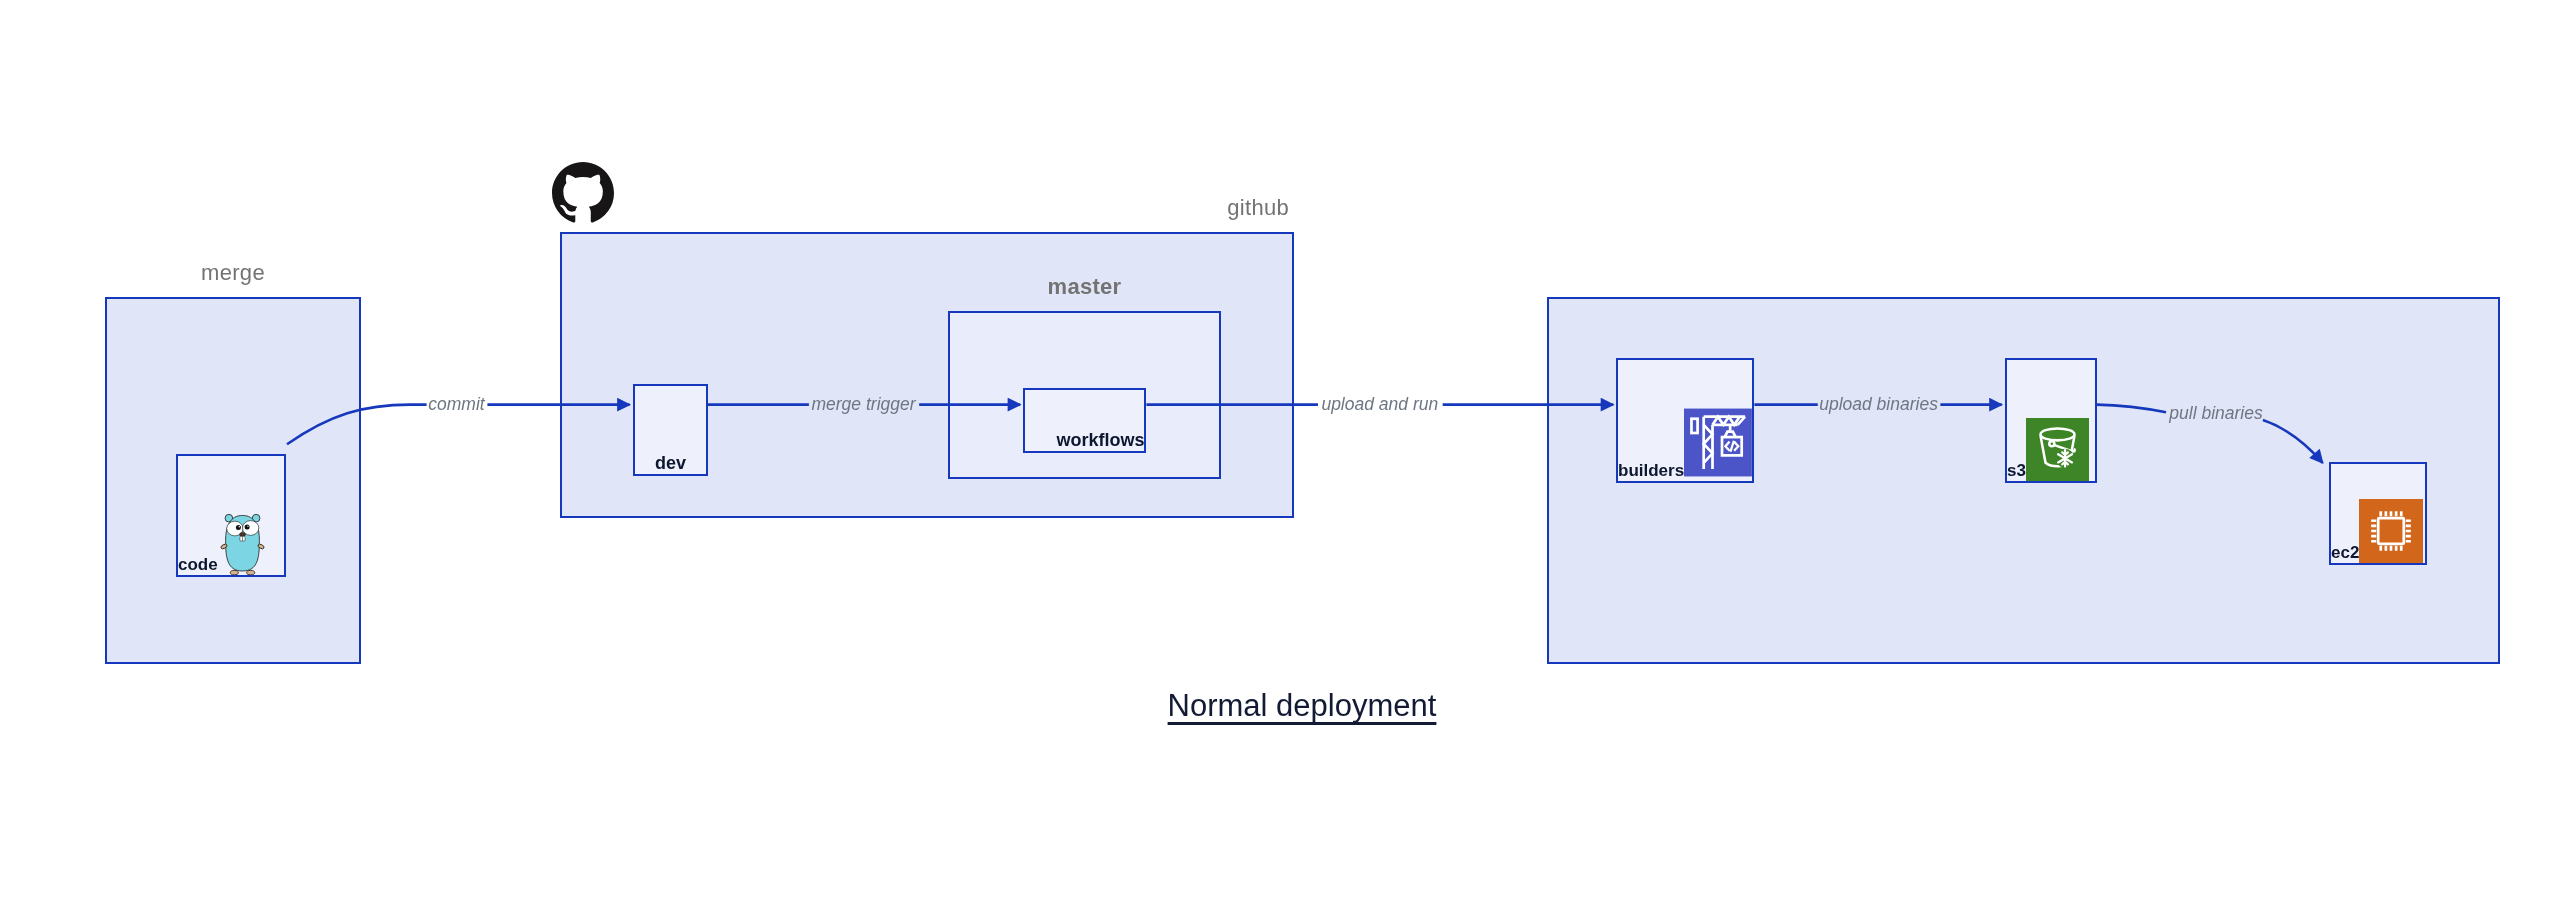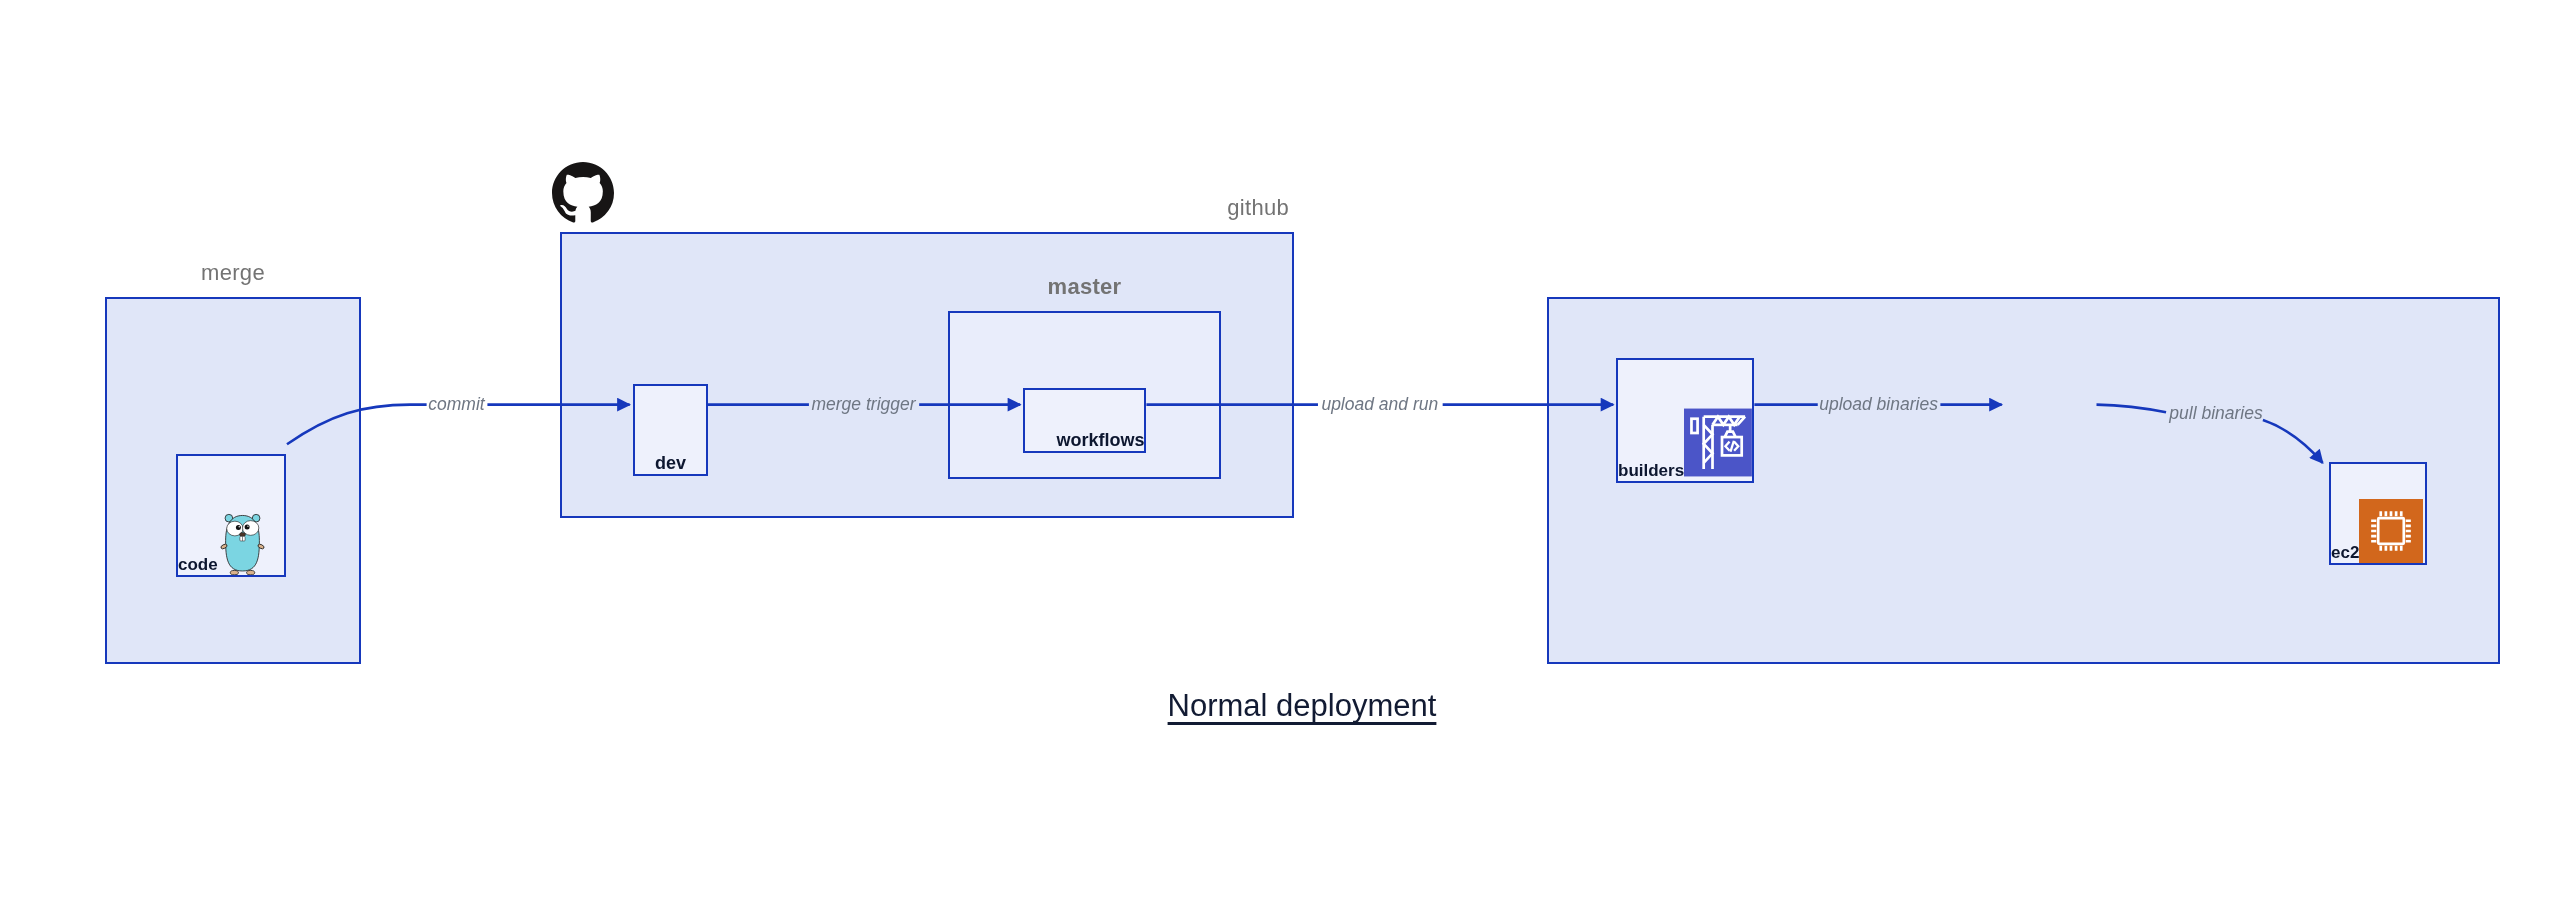--- a/index.html
+++ b/index.html
@@ -114,20 +114,40 @@
         <rect x="56" y="42" width="29" height="27"></rect>
       </g>
       <g stroke="#ffffff" stroke-width="3.4" fill="none" stroke-linecap="square">
         <path d="M66 50 L61 55.5 L66 61"></path>
         <path d="M69 62 L73 49"></path>
         <path d="M75 50 L80 55.5 L75 61"></path>
       </g>
     </svg>
   </div>
 
+  <div class="node n-s3">
+    <div class="node-label">s3</div>
+    <svg class="icon-tile" width="63" height="63" viewBox="0 0 100 100">
+      <rect x="0" y="0" width="100" height="100" fill="#3e8527"></rect>
+      <g stroke="#ffffff" stroke-width="4" fill="none">
+        <ellipse cx="50" cy="26" rx="27" ry="9.5"></ellipse>
+        <path d="M23 28 L31 71 C40 78.5 60 78.5 69 71 L77 28"></path>
+        <circle cx="41" cy="41" r="4"></circle>
+        <path d="M45 43 L74 53 C77.5 54 78.5 50.5 76 48.8"></path>
+      </g>
+      <circle cx="62" cy="64" r="15" fill="#3e8527"></circle>
+      <g stroke="#ffffff" stroke-width="3.6" fill="none" stroke-linecap="round">
+        <path d="M62 51 V77"></path>
+        <path d="M51 57.5 L73 70.5"></path>
+        <path d="M73 57.5 L51 70.5"></path>
+        <path d="M57.5 54.5 L62 58.5 L66.5 54.5"></path>
+        <path d="M57.5 73.5 L62 69.5 L66.5 73.5"></path>
+      </g>
+    </svg>
+  </div>
 
   <div class="node n-ec2">
     <div class="node-label">ec2</div>
     <svg class="icon-tile" width="64" height="64" viewBox="0 0 100 100">
       <rect x="0" y="0" width="100" height="100" fill="#d2671c"></rect>
       <g stroke="#ffffff" stroke-width="4.2" fill="none">
         <rect x="30" y="30" width="40" height="40" rx="1.5"></rect>
         <path d="M34 19 V27 M42 19 V27 M50 19 V27 M58 19 V27 M66 19 V27"></path>
         <path d="M34 73 V81 M42 73 V81 M50 73 V81 M58 73 V81 M66 73 V81"></path>
         <path d="M19 34 H27 M19 42 H27 M19 50 H27 M19 58 H27 M19 66 H27"></path>

